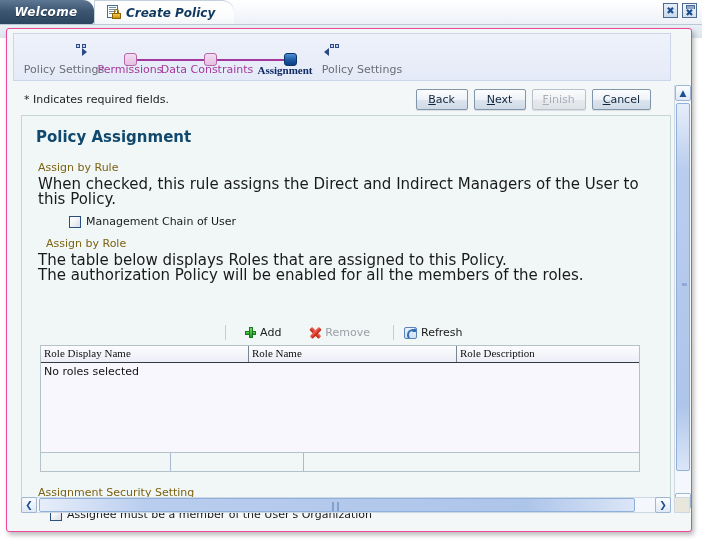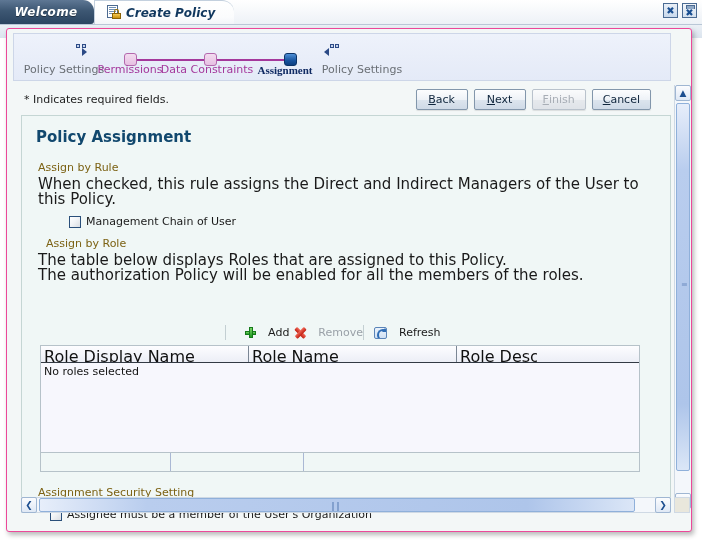--- a/index.html
+++ b/index.html
@@ -194,21 +194,21 @@
   .tbl-toolbar {
     position: absolute; left: 33px; top: 293px; width: 600px; height: 21px;
     display: flex; align-items: center; font-size: 11px; color: #1a1a1a;
   }
   .menubtn { display: flex; align-items: center; gap: 4px; margin-right: 14px; cursor: default; margin-top: 48px; }
   .caret {
     width: 0; height: 0; border-left: 4px solid transparent;
     border-right: 4px solid transparent; border-top: 4px solid #33425a;
   }
   .tb-sep { width: 1px; height: 15px; background: #c3cfd2; margin: 0 11px 0 2px; }
-  .tb-item { display: flex; align-items: center; gap: 12px; margin-right: 0; }
+  .tb-item { display: flex; align-items: center; gap: 4px; margin-right: 23px; }
   .tb-item.disabled { color: #9aa1a8; }
 
   .ico-plus { position: relative; width: 11px; height: 11px; flex: none; }
   .ico-plus .h, .ico-plus .v {
     position: absolute; background: linear-gradient(to bottom,#7ad465,#1f9a22);
     border: 1px solid #157a1a;
   }
   .ico-plus .h { left: 0; top: 3.5px; width: 11px; height: 4px; }
   .ico-plus .v { left: 3.5px; top: 0; width: 4px; height: 11px; }
 
@@ -241,23 +241,23 @@
   
   .tbl {
     position: absolute; left: 33px; top: 316px; width: 600px; height: 127px;
     border: 1px solid #b6c2c9;
     background: #f6f7fd;
   }
   .tbl-head { display: flex; height: 17px;
     background: linear-gradient(to bottom, #fdfdff 0%, #eceef6 100%);
     border-bottom: 1px solid #333a44; }
   .th {
-    font-size: 16px; color: #101010; padding: 1px 0 0 3px;
+    font-size: 11px; color: #101010; padding: 1px 0 0 3px;
     border-right: 1px solid #7b8694;
-    overflow: hidden; white-space: nowrap;
+    overflow: hidden; white-space: nowrap; font-family: Liberation Serif, serif;
   }
   .th:last-child { border-right: none; }
   .tbl-body { position: relative; height: 90px; background: #f7f7fd; }
   .empty-msg { position: absolute; left: 3px; top: 2px; font-size: 11px; color: #141414; }
   .tbl-foot {
     position: absolute; left: 0; bottom: 0; width: 100%; height: 19px;
     background: #f0f7f6; border-top: 1px solid #b6c2c9;
     display: flex;
   }
   .foot-cell { border-right: 1px solid #aab8d4; height: 100%; }

